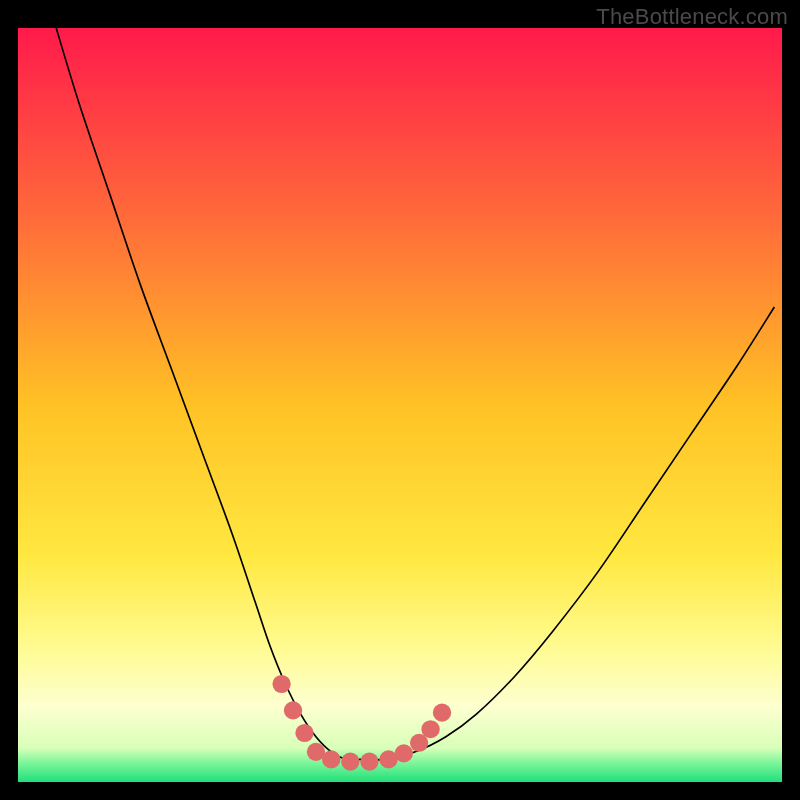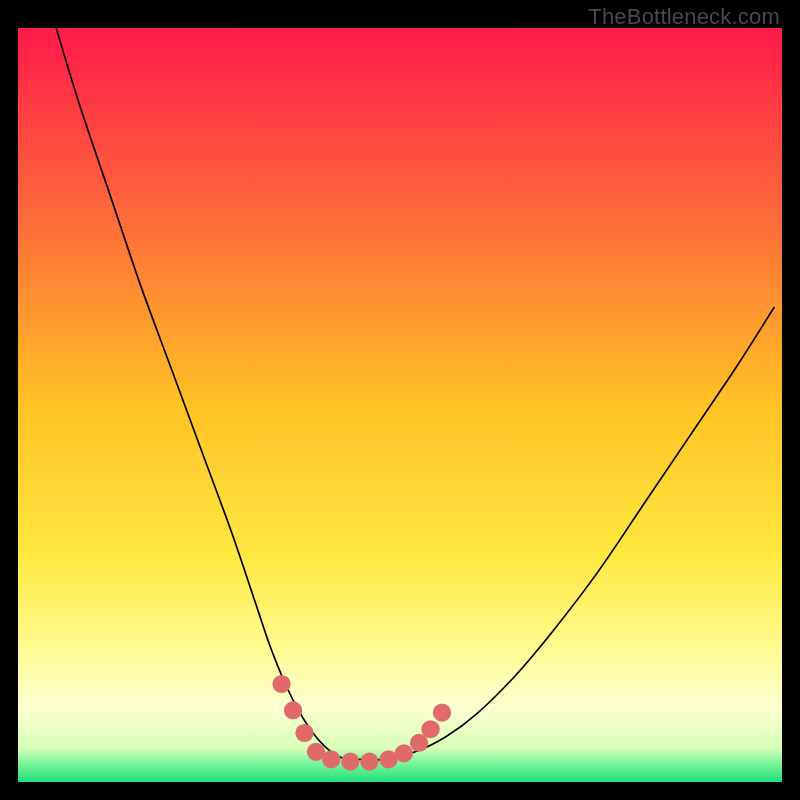--- a/index.html
+++ b/index.html
@@ -13,21 +13,21 @@
   }
   .frame {
     position: relative;
     width: 800px;
     height: 800px;
     background: #000;
   }
   .watermark {
     position: absolute;
     top: 4px;
-    right: 20px;
+    right: 12px;
     font-size: 22px;
     font-weight: 500;
     color: #4a4a4a;
     letter-spacing: 0.2px;
     z-index: 10;
   }
   .plot {
     position: absolute;
     left: 18px;
     top: 28px;

